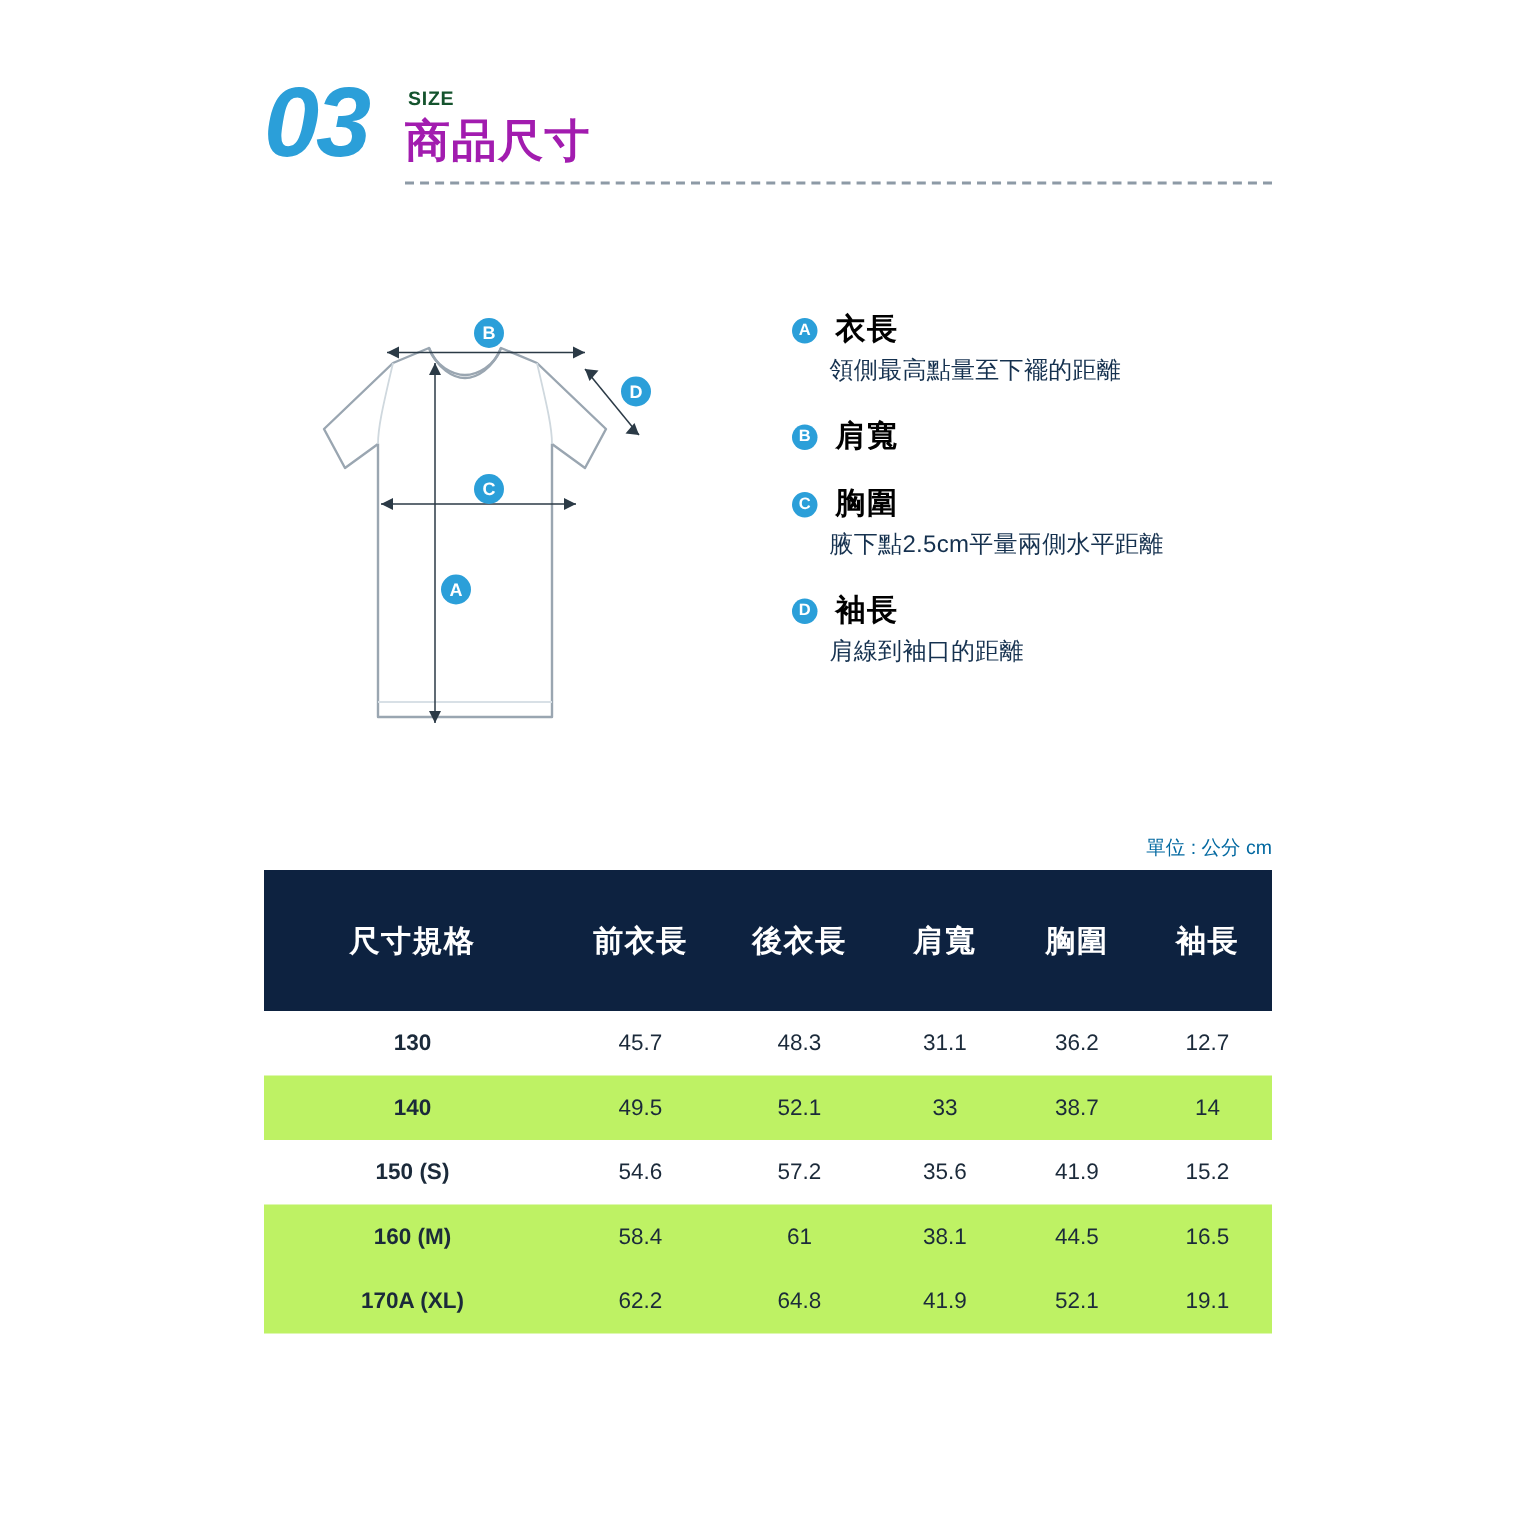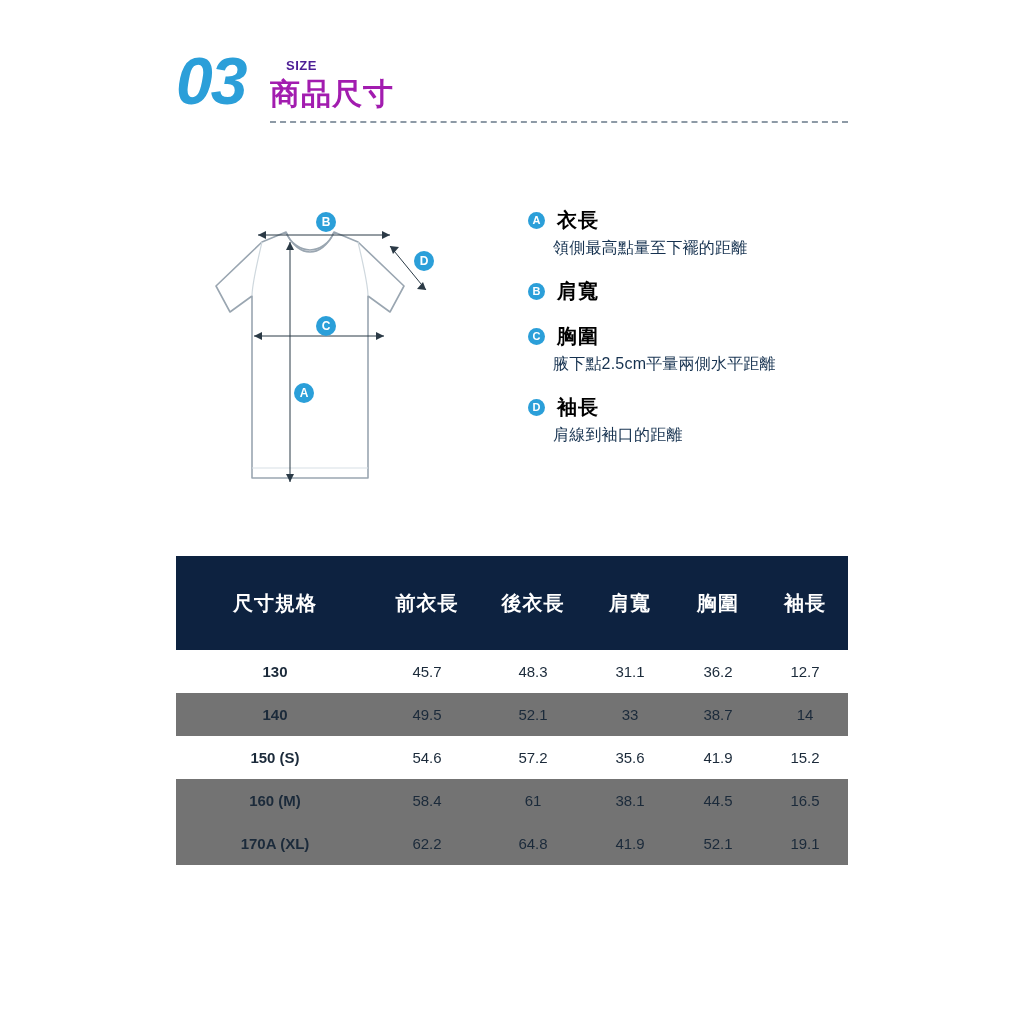--- a/index.html
+++ b/index.html
@@ -33,25 +33,25 @@
     top: 0;
     font-size: 66px;
     font-weight: bold;
     font-style: italic;
     color: #2b9fd9;
     letter-spacing: -2px;
     line-height: 66px;
   }
   .header-size {
     position: absolute;
-    left: 110px;
+    left: 96px;
     top: 10px;
     font-size: 13px;
     font-weight: bold;
-    color: #4c1d95;
+    color: #14532d;
     letter-spacing: 0.5px;
   }
   .header-title {
     position: absolute;
     left: 94px;
     top: 26px;
     font-size: 30px;
     font-weight: bold;
     color: #a21caf;
     letter-spacing: 1px;
@@ -136,21 +136,21 @@
     right: 176px;
     top: 556px;
     font-size: 13px;
     color: #0369a1;
   }
 
   
   .size-table {
     position: absolute;
     left: 176px;
-    top: 556px;
+    top: 580px;
     width: 672px;
     border-collapse: collapse;
     table-layout: fixed;
   }
   .size-table thead th {
     background: #0d2240;
     color: #ffffff;
     font-size: 20px;
     font-weight: bold;
     height: 94px;
@@ -161,21 +161,21 @@
     height: 43px;
     text-align: center;
     font-size: 15px;
     color: #1b2a3a;
   }
   .size-table tbody td.rowlabel {
     font-weight: bold;
     font-size: 15px;
   }
   .size-table tbody tr.alt td {
-    background: #737373;
+    background: #bef264;
   }
   .size-table col.c0 { width: 198px; }
   .size-table col.c1 { width: 106px; }
   .size-table col.c2 { width: 106px; }
   .size-table col.c3 { width: 88px; }
   .size-table col.c4 { width: 88px; }
   .size-table col.c5 { width: 86px; }
 </style>
 </head>
 <body>

